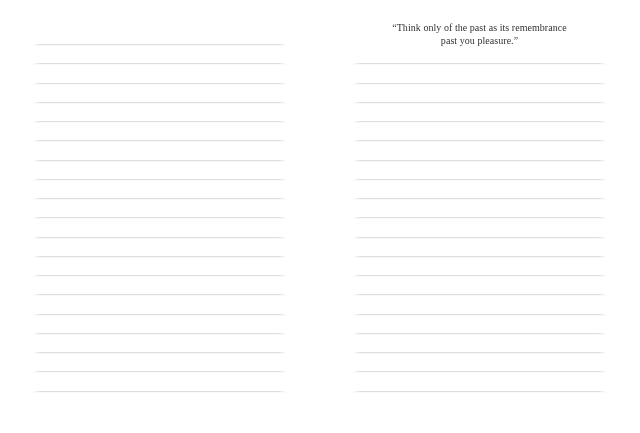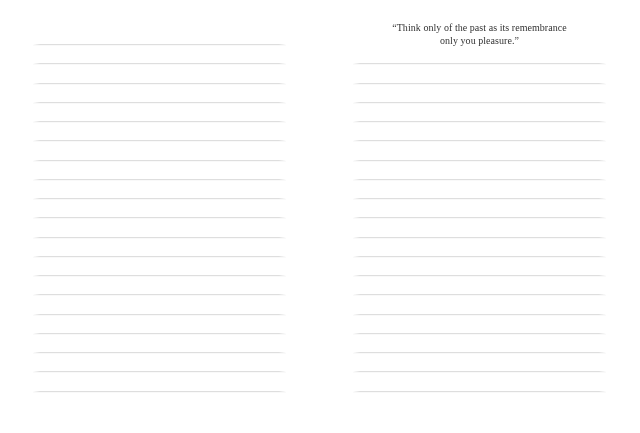--- a/index.html
+++ b/index.html
@@ -83,21 +83,21 @@
         <div class="rule" style="top: 332.75px;"></div>
         <div class="rule" style="top: 352px;"></div>
         <div class="rule" style="top: 371.25px;"></div>
         <div class="rule" style="top: 390.5px;"></div>
       </div>
   </div>
 
   <div class="page-right">
     <div class="quote">
       <div>“Think only of the past as its remembrance</div>
-      <div>only you pleasure.”</div>
+      <div>past you pleasure.”</div>
     </div>
     <div class="rules rules-right">
         <div class="rule" style="top: 63.25px;"></div>
         <div class="rule" style="top: 82.5px;"></div>
         <div class="rule" style="top: 101.75px;"></div>
         <div class="rule" style="top: 121px;"></div>
         <div class="rule" style="top: 140.25px;"></div>
         <div class="rule" style="top: 159.5px;"></div>
         <div class="rule" style="top: 178.75px;"></div>
         <div class="rule" style="top: 198px;"></div>

